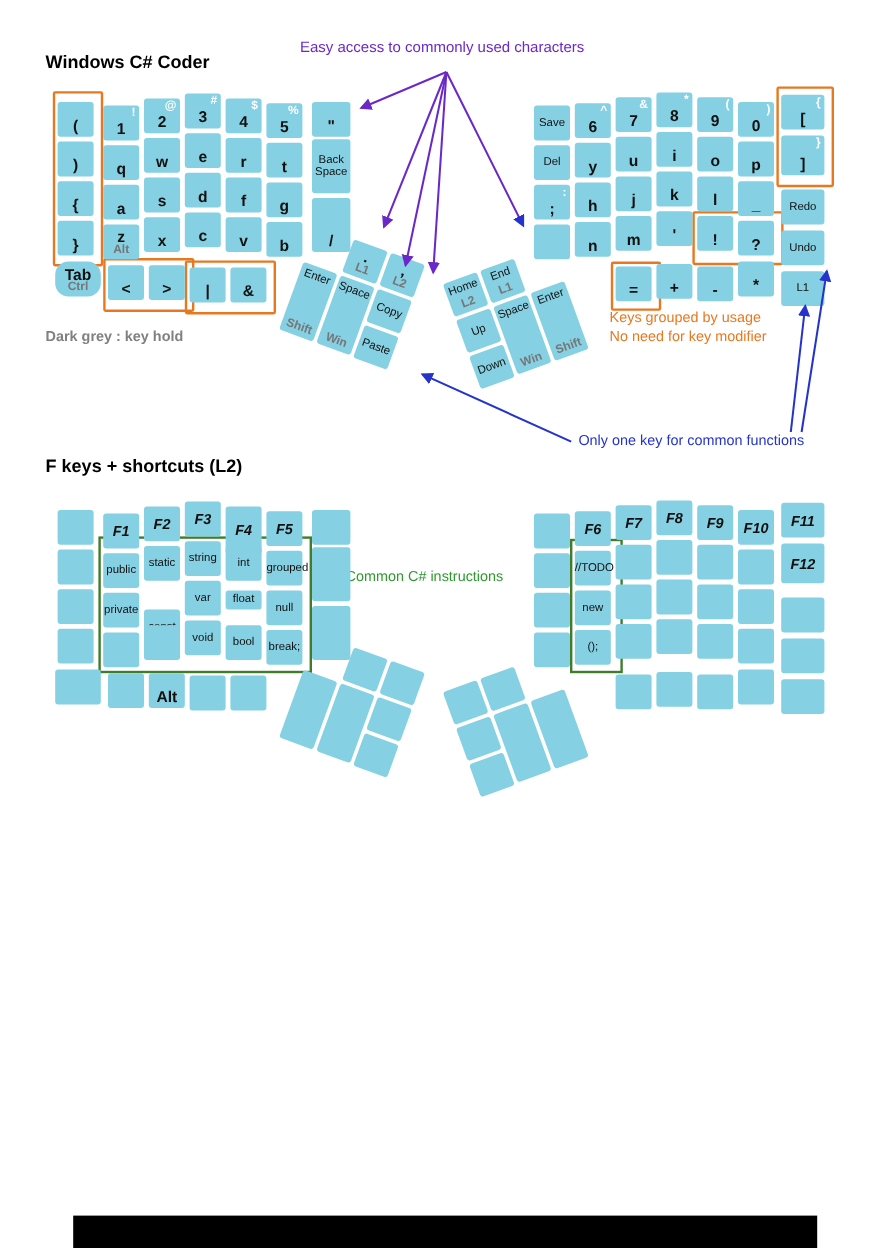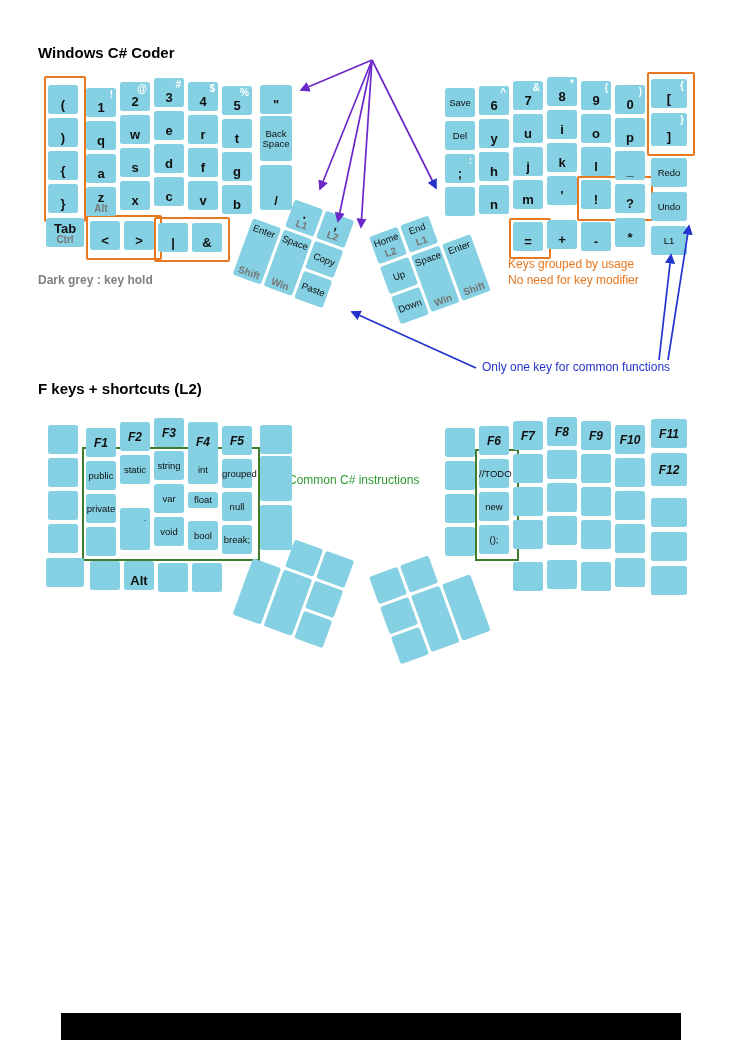--- a/index.html
+++ b/index.html
@@ -30,20 +30,21 @@
   #arrows{position:absolute;left:0;top:0;pointer-events:none;}
   #footer-bar{position:absolute;left:61px;top:1013px;width:620px;height:27px;background:#000;}
 </style>
 </head>
 <body>
 
 <div id="canvas">
 
   <div class="t1" style="left:38px;top:44px">Windows C# Coder</div>
 
+  <div class="note purple" style="left:250px;top:32px">Easy access to commonly used characters</div>
 
   <div class="note grey" style="left:38px;top:274px;font-size:12px">Dark grey : key hold</div>
 
   <div class="note orange" style="left:508px;top:258px;font-size:12px">Keys grouped by usage</div>
   <div class="note orange" style="left:508px;top:274px;font-size:12px">No need for key modifier</div>
 
   <div class="note blue" style="left:482px;top:361px;font-size:12px">Only one key for common functions</div>
 
   <div class="t1" style="left:38px;top:380px">F keys + shortcuts (L2)</div>
 
@@ -140,21 +141,21 @@
       </div>
       <div class="key" style="left: 188px; top: 181px; width: 30px; height: 29px;">
         <span class="main">v</span>
       </div>
       <div class="key" style="left: 222px; top: 185px; width: 30px; height: 29px;">
         <span class="main">b</span>
       </div>
       <div class="key" style="left: 260px; top: 165px; width: 32px; height: 45px;">
         <span class="main">/</span>
       </div>
-      <div class="key withhold" style="left: 46px; top: 218px; width: 38px; height: 29px;">
+      <div class="key withhold" style="left: 46px; top: 218px; width: 38px; height: 29px; border-radius: 11px;">
         <span class="main">Tab</span>
         <span class="hold">Ctrl</span>
       </div>
       <div class="key" style="left: 90px; top: 221px; width: 30px; height: 29px;">
         <span class="main">&lt;</span>
       </div>
       <div class="key" style="left: 124px; top: 221px; width: 30px; height: 29px;">
         <span class="main">&gt;</span>
       </div>
       <div class="key" style="left: 158px; top: 223px; width: 30px; height: 29px;">

